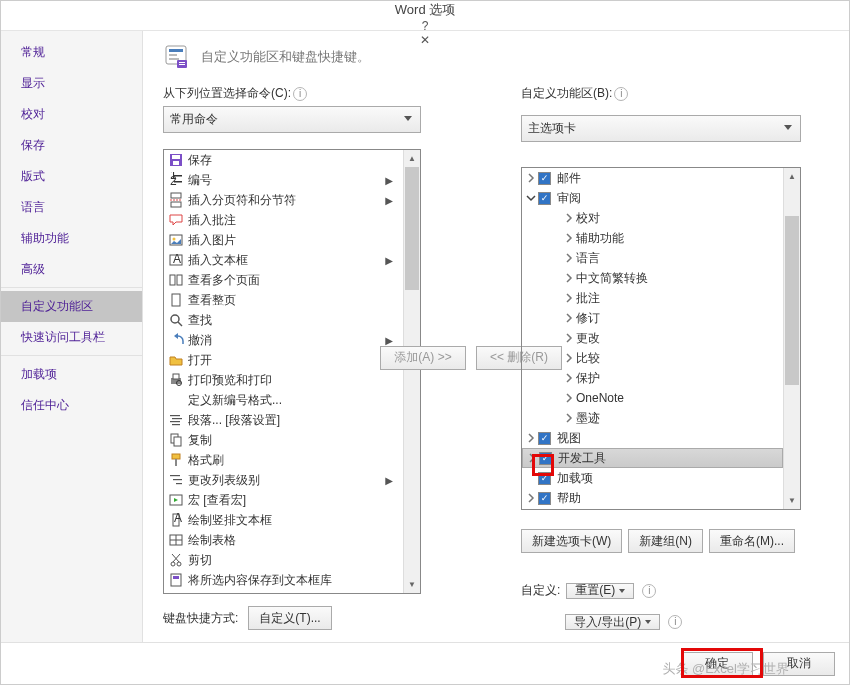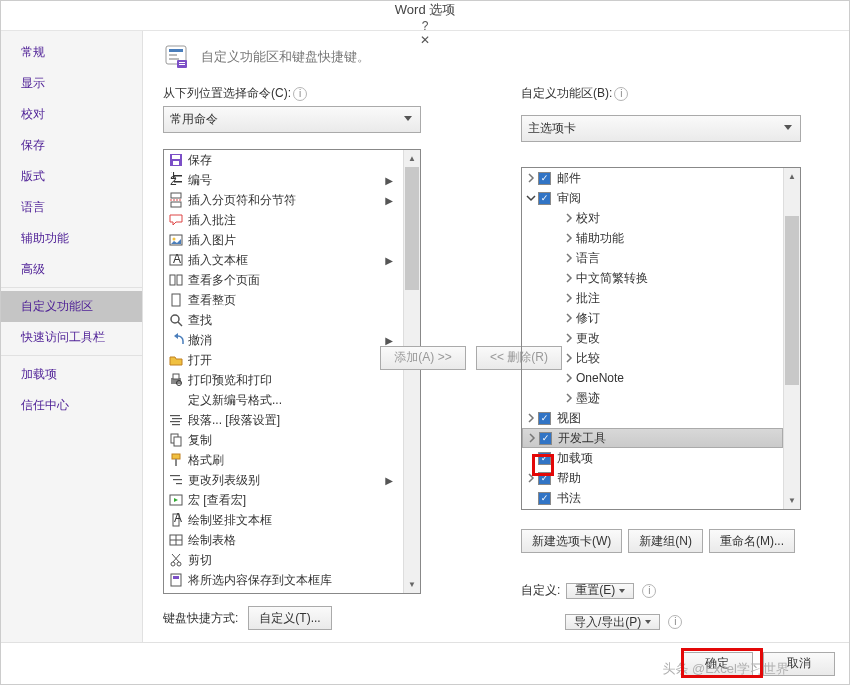--- a/index.html
+++ b/index.html
@@ -442,20 +442,30 @@
                   <span>比较</span>
                 </div>
                 <div class="tree-row">
                   <span class="tree-indent"></span>
                   <span class="tree-indent" style="width: 22px;"></span>
                   <span class="tree-expander">
                     <svg width="10" height="10">
                       <path d="M3 1l4 4-4 4" fill="none" stroke="#777" stroke-width="1.5"></path>
                     </svg>
                   </span>
+                  <span>保护</span>
+                </div>
+                <div class="tree-row">
+                  <span class="tree-indent"></span>
+                  <span class="tree-indent" style="width: 22px;"></span>
+                  <span class="tree-expander">
+                    <svg width="10" height="10">
+                      <path d="M3 1l4 4-4 4" fill="none" stroke="#777" stroke-width="1.5"></path>
+                    </svg>
+                  </span>
                   <span>OneNote</span>
                 </div>
                 <div class="tree-row">
                   <span class="tree-indent"></span>
                   <span class="tree-indent" style="width: 22px;"></span>
                   <span class="tree-expander">
                     <svg width="10" height="10">
                       <path d="M3 1l4 4-4 4" fill="none" stroke="#777" stroke-width="1.5"></path>
                     </svg>
                   </span>

